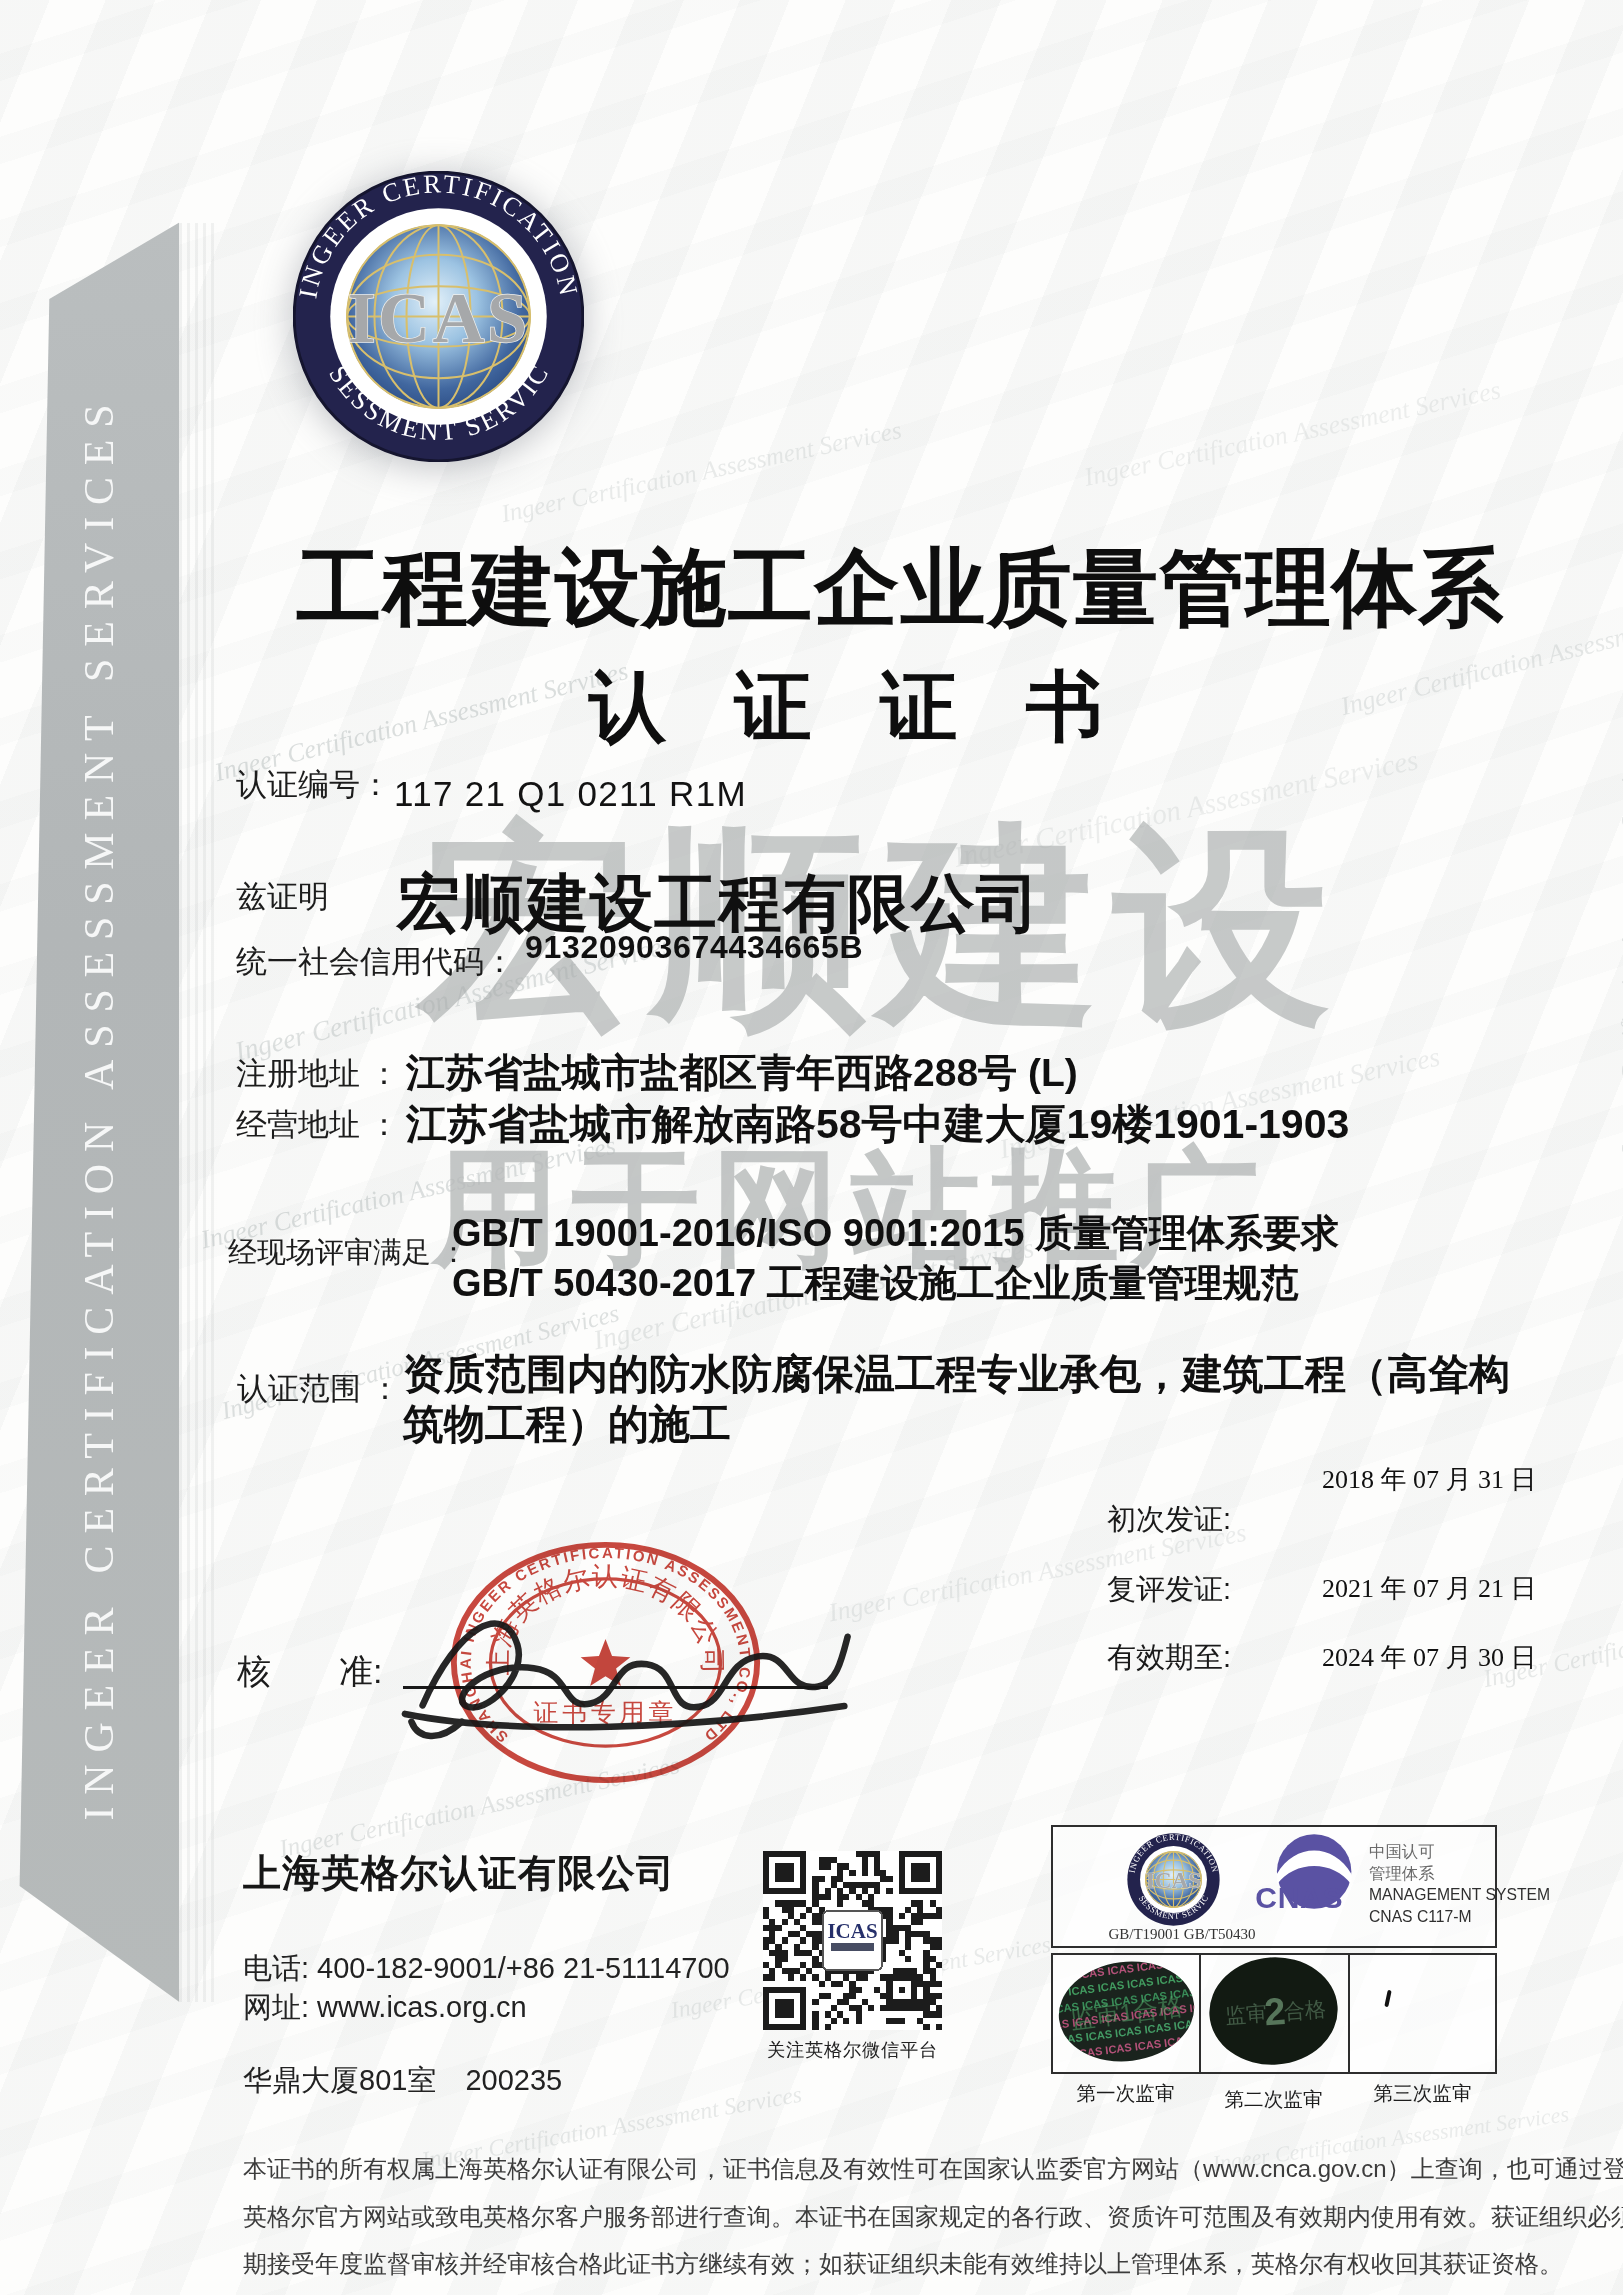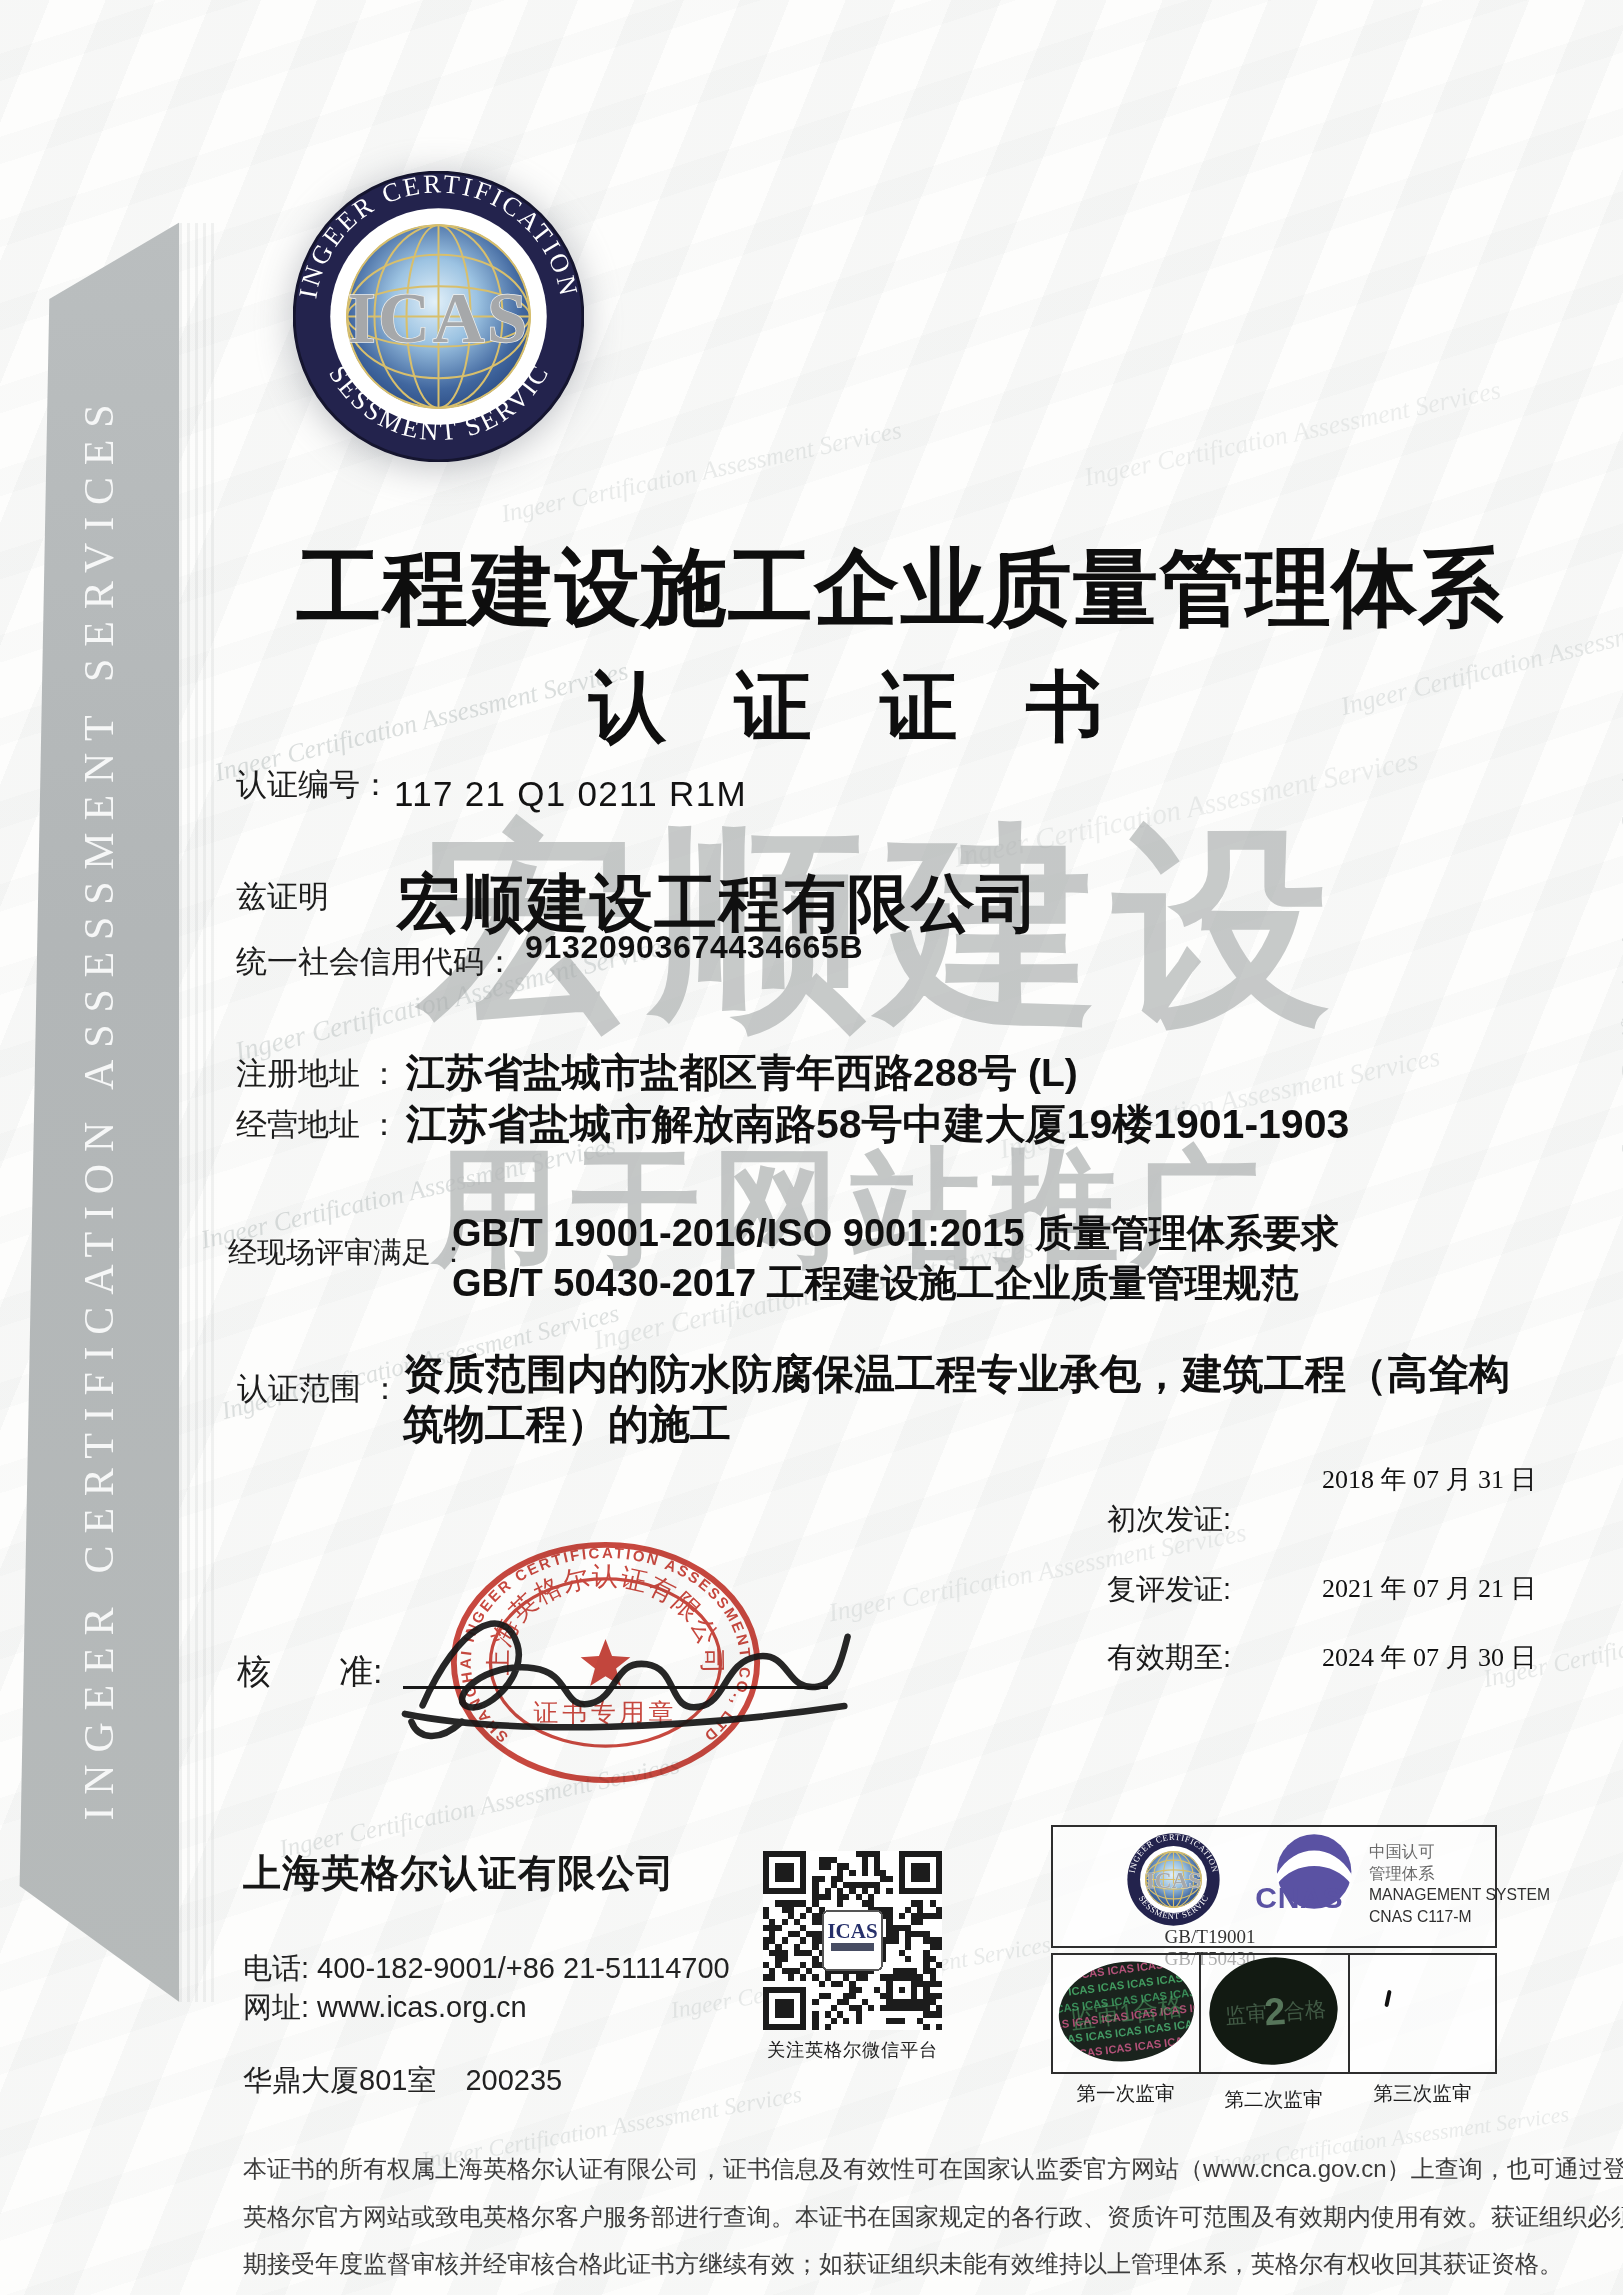--- a/index.html
+++ b/index.html
@@ -484,21 +484,21 @@
         <line x1="0" y1="-150" x2="0" y2="150"></line>
     </g>
     <text x="0" y="46" text-anchor="middle" font-family="'Liberation Serif',serif" font-weight="bold" font-size="125" fill="#a6a8aa" stroke="#f0f0ee" stroke-width="3" style="paint-order:stroke;">ICAS</text>
     <text font-family="'Liberation Serif',serif" font-size="46" letter-spacing="4" fill="#ffffff">
       <textPath href="#arcTop" startOffset="50%" text-anchor="middle">INGEER CERTIFICATION</textPath>
     </text>
     <text font-family="'Liberation Serif',serif" font-size="46" letter-spacing="4" fill="#ffffff">
       <textPath href="#arcBot" startOffset="50%" text-anchor="middle">ASSESSMENT SERVICES</textPath>
     </text>
   </svg>
-  <div class="abs" style="left:1097px;top:1926px;width:170px;text-align:center;font-family:'Liberation Serif',serif;font-size:19px;color:#333;margin-left:28px;">GB/T19001 GB/T50430</div>
+  <div class="abs" style="left:1097px;top:1926px;width:170px;text-align:center;font-family:'Liberation Serif',serif;font-size:15px;color:#333;">GB/T19001 GB/T50430</div>
 
   <svg class="abs" style="left:1254px;top:1831px;" width="102" height="98" viewBox="0 0 156 150">
     <circle cx="92" cy="62" r="57" fill="#5a52a3"></circle>
     <path d="M 35,66 C 62,18 122,18 149,66 L 149,82 C 122,44 62,44 35,82 Z" fill="#ffffff"></path>
     <text x="2" y="118" font-family="'Liberation Sans',sans-serif" font-weight="bold" font-size="46" letter-spacing="1" fill="#5a52a3">CNAS</text>
   </svg>
   <div class="abs cn-lines" style="left:1369px;top:1841px;">
     <div style="color:#6a6a6a;">中国认可</div>
     <div style="color:#6a6a6a;">管理体系</div>
     <div style="color:#2f2f2f;font-size:15.7px;">MANAGEMENT SYSTEM</div>

